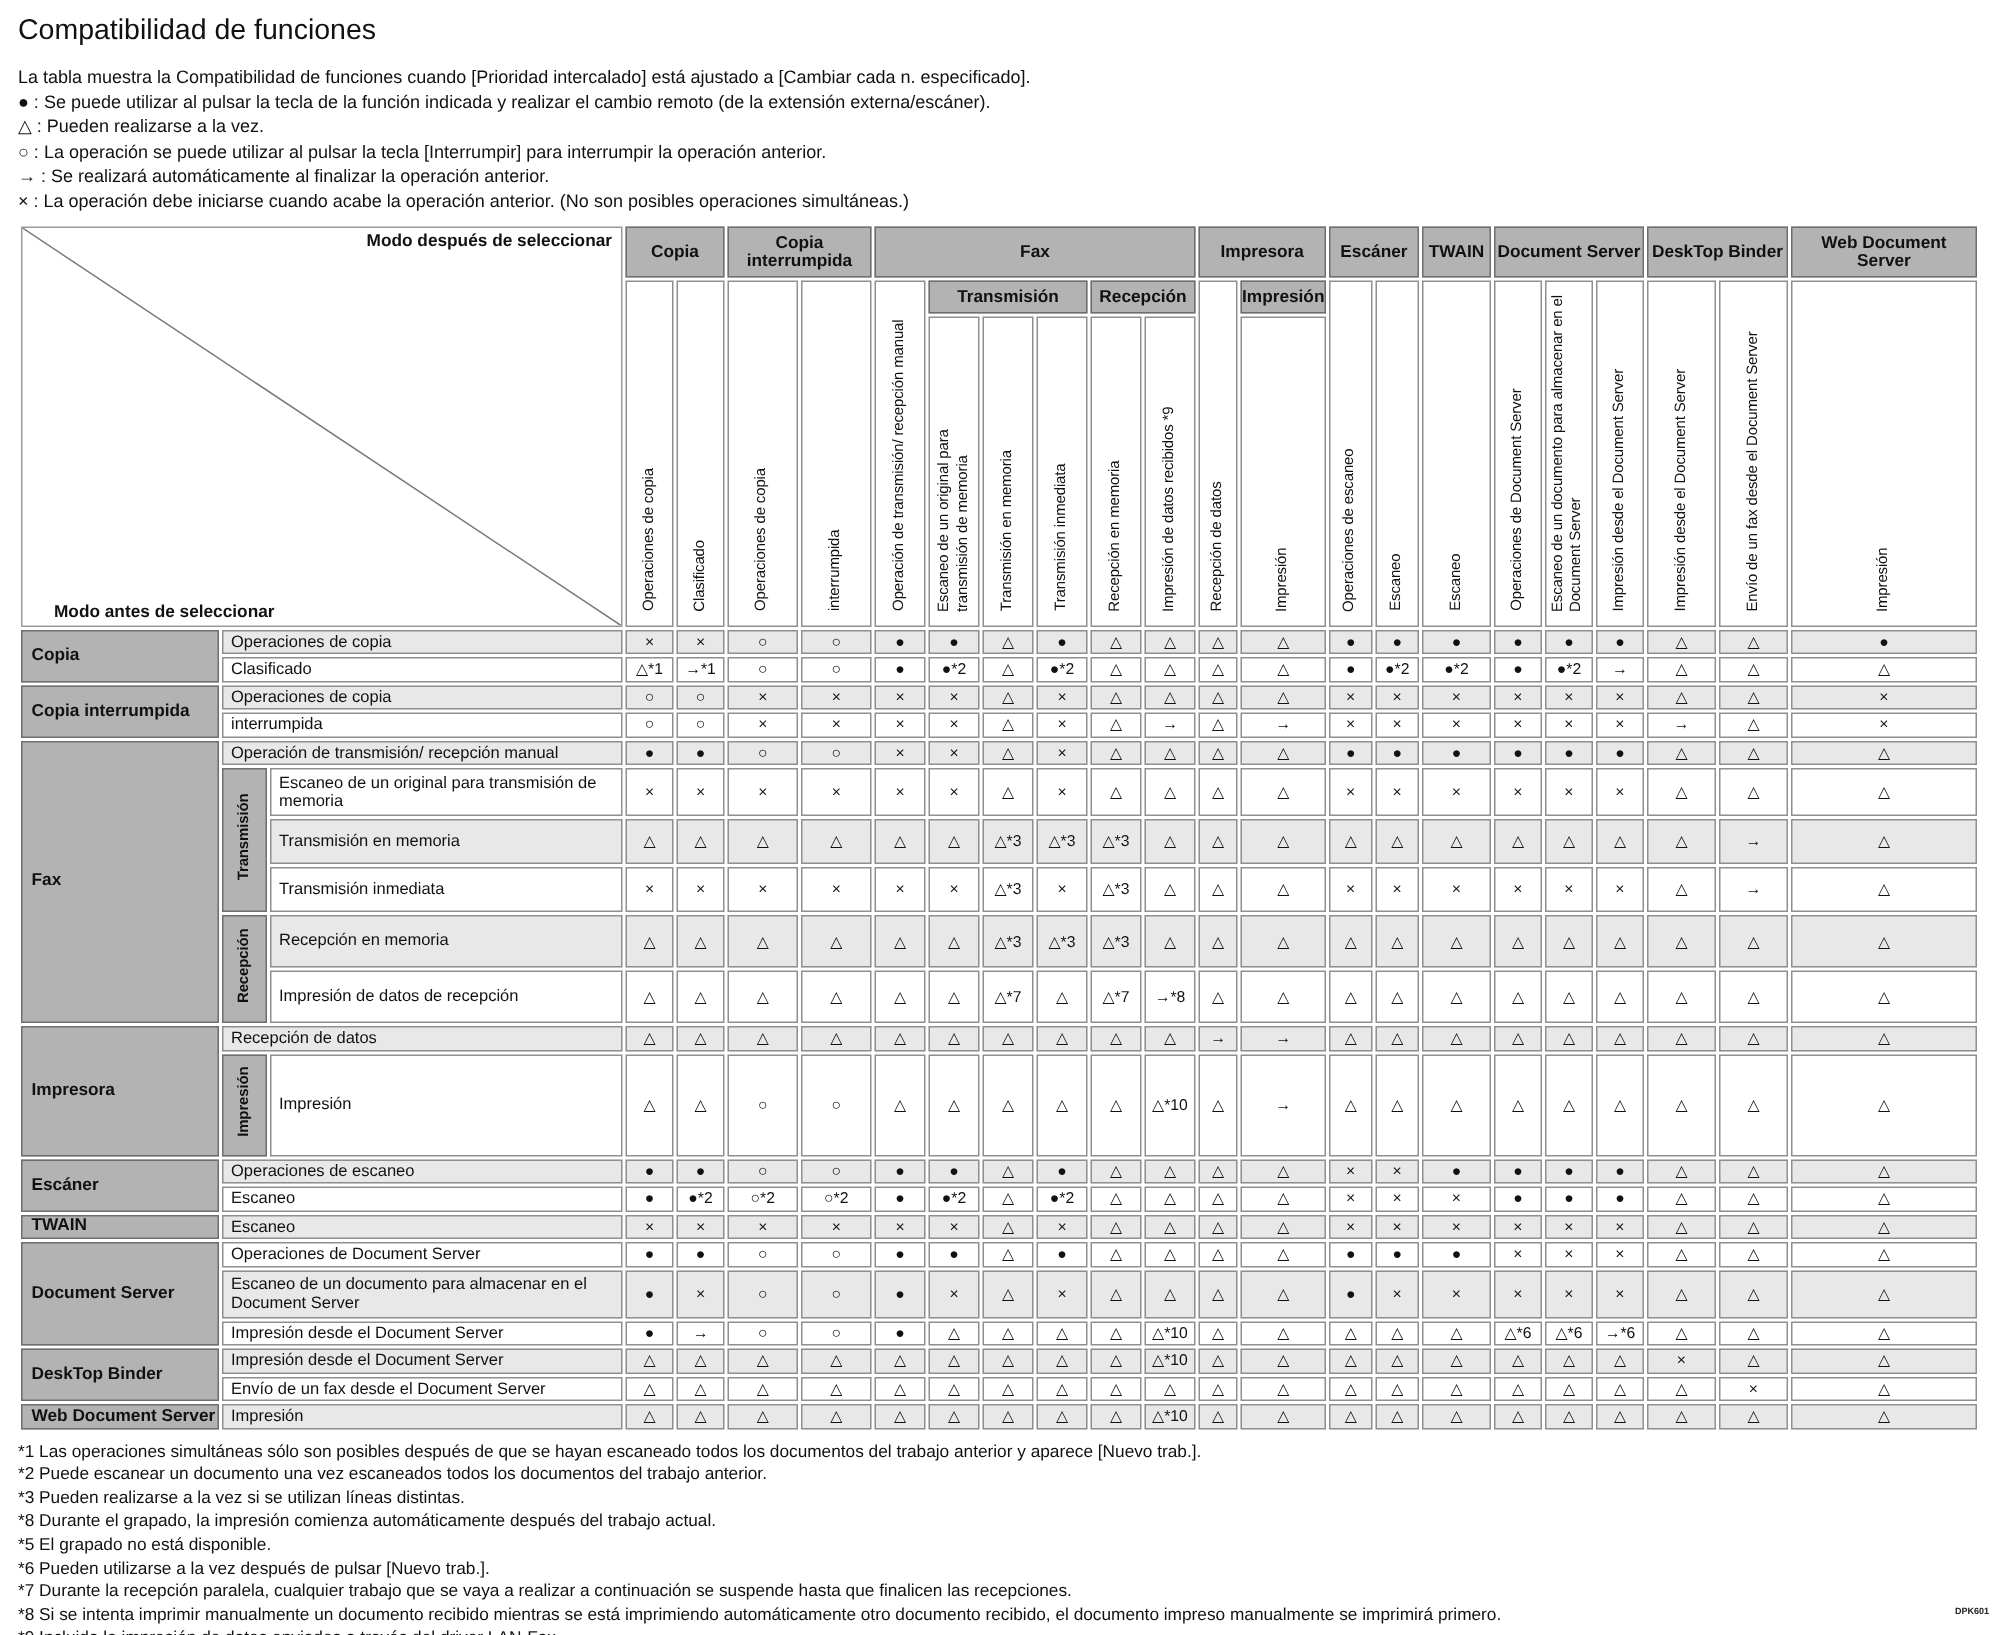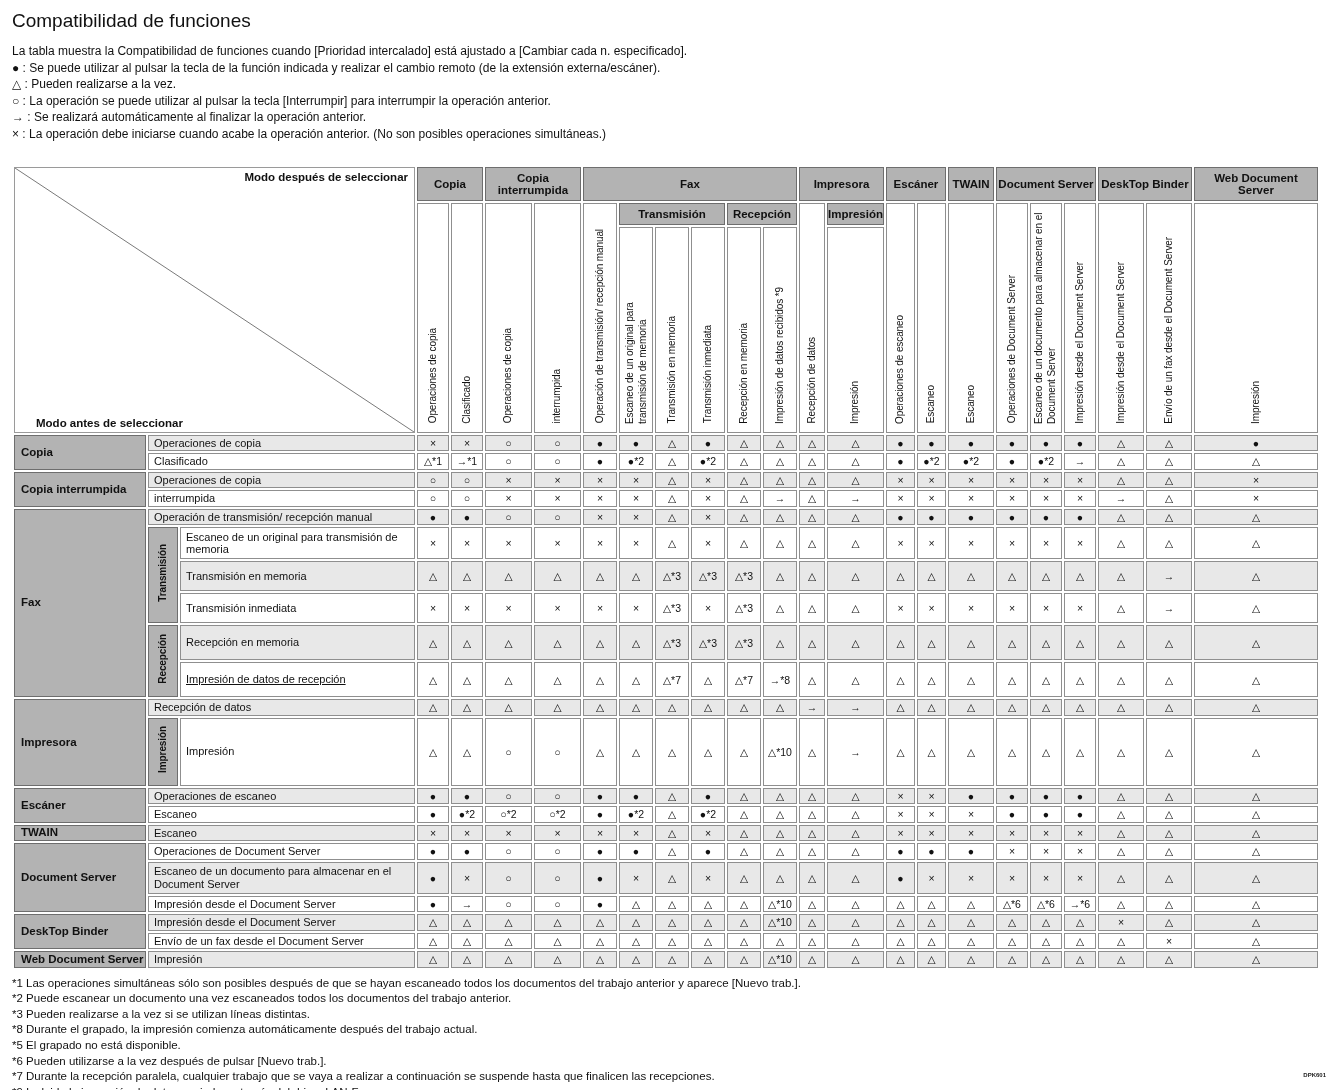--- a/index.html
+++ b/index.html
@@ -1,21 +1,21 @@
 <!DOCTYPE html>
 <html><head>
 <meta charset="utf-8">
 <style>
   html,body{margin:0;padding:0}
   body{width:1344px;height:1090px;background:#fff;color:#111;
        font-family:"Liberation Sans","DejaVu Sans",sans-serif;position:relative;overflow:hidden}
   .page{padding:6px 12px}
   .title{font-size:19px;font-weight:normal;margin:4px 0 11px 0}
   .intro div{font-size:12px;line-height:16.6px;white-space:nowrap}
-  table.matrix{border-collapse:separate;border-spacing:2px;table-layout:fixed;margin-top:22px}
+  table.matrix{border-collapse:separate;border-spacing:2px;table-layout:fixed;margin-top:6px}
   .matrix th,.matrix td{border:1px solid #8f8f8f;padding:0;font-weight:normal;overflow:hidden}
   th.ghead,th.shead{background:#b3b3b3;font-weight:bold;font-size:11.5px;text-align:center;border-color:#6e6e6e}
   th.ghead{height:32px}
   th.shead{height:20px}
   th.vlabel{background:#fff;vertical-align:bottom;text-align:center;padding:2px 1px 4px 1px}
   tr.hdr3{height:203px}
   .vtext{display:inline-block;writing-mode:vertical-rl;transform:rotate(180deg);
          font-size:10px;line-height:12.5px;letter-spacing:-0.1px;text-align:left;white-space:normal}
   th.vlabel.tall .vtext{max-height:218px}
   th.vlabel.short .vtext{max-height:172px}
@@ -342,21 +342,21 @@
             <td class="cell">△</td>
             <td class="cell">△</td>
             <td class="cell">△</td>
             <td class="cell">△</td>
             <td class="cell">△</td>
             <td class="cell">△</td>
             <td class="cell">△</td>
             <td class="cell">△</td>
           </tr>
           <tr class="odd">
-            <td class="rlabel" colspan="1" style="height: 31px; text-decoration: underline;">Impresión de datos de recepción</td>
+            <td class="rlabel" colspan="1" style="height: 31px;">Impresión de datos de recepción</td>
             <td class="cell">△</td>
             <td class="cell">△</td>
             <td class="cell">△</td>
             <td class="cell">△</td>
             <td class="cell">△</td>
             <td class="cell">△</td>
             <td class="cell">△*7</td>
             <td class="cell">△</td>
             <td class="cell">△*7</td>
             <td class="cell">→*8</td>
@@ -648,18 +648,19 @@
     </div>
 
   <div class="footnotes">
     <div>*1 Las operaciones simultáneas sólo son posibles después de que se hayan escaneado todos los documentos del trabajo anterior y aparece [Nuevo trab.].</div>
     <div>*2 Puede escanear un documento una vez escaneados todos los documentos del trabajo anterior.</div>
     <div>*3 Pueden realizarse a la vez si se utilizan líneas distintas.</div>
     <div>*8 Durante el grapado, la impresión comienza automáticamente después del trabajo actual.</div>
     <div>*5 El grapado no está disponible.</div>
     <div>*6 Pueden utilizarse a la vez después de pulsar [Nuevo trab.].</div>
     <div>*7 Durante la recepción paralela, cualquier trabajo que se vaya a realizar a continuación se suspende hasta que finalicen las recepciones.</div>
+    <div>*8 Si se intenta imprimir manualmente un documento recibido mientras se está imprimiendo automáticamente otro documento recibido, el documento impreso manualmente se imprimirá primero.</div>
     <div>*9 Incluida la impresión de datos enviados a través del driver LAN-Fax.</div>
 
   </div>
 </div>
 
 <div class="doccode">DPK601</div>
 
 </body></html>

